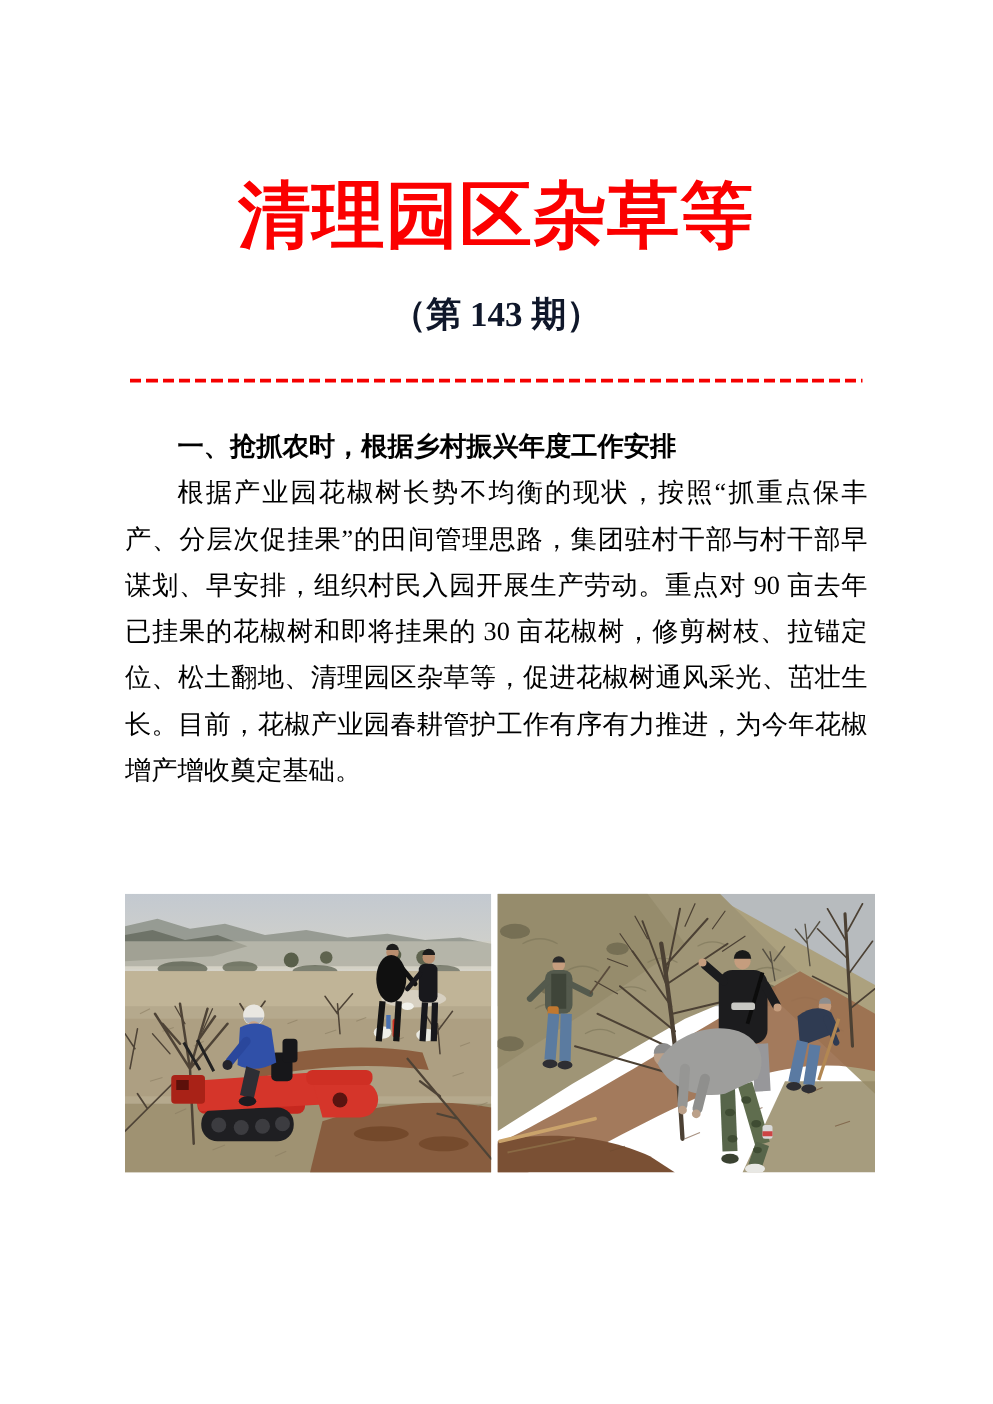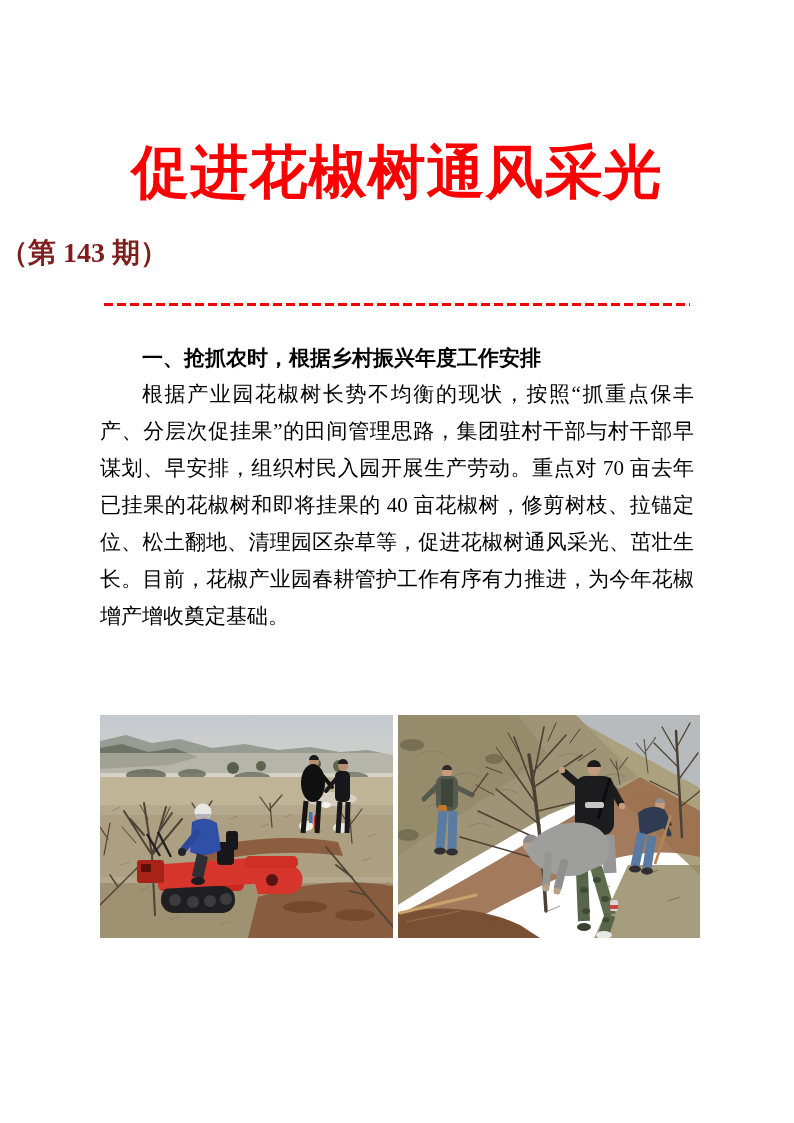--- a/index.html
+++ b/index.html
@@ -23,24 +23,25 @@
     font-weight: bold;
     letter-spacing: 1px;
     color: #fb0000;
     line-height: 74px;
     white-space: nowrap;
   }
   .doc-issue {
     position: absolute;
     top: 236px; left: 0;
     width: 100%;
+    text-align: center;
     font-family: "Liberation Serif", "DejaVu Serif", serif;
     font-size: 28px;
     font-weight: bold;
-    color: #7f1d1d;
+    color: #0f172a;
     line-height: 34px;
   }
   .dashed-rule {
     position: absolute;
     top: 303px; left: 104px;
     width: 586px; height: 3px;
     background: repeating-linear-gradient(
       to right,
       #f50000 0px, #f50000 9px,
       transparent 9px, transparent 13px
@@ -74,29 +75,29 @@
     gap: 5px;
   }
   .photo { display: block; }
   .photo svg { display: block; }
 </style>
 </head>
 <body>
 
 <div class="page">
 
-  <h1 class="doc-title">促进花椒树通风采光</h1>
+  <h1 class="doc-title">清理园区杂草等</h1>
 
   <div class="doc-issue">（第 143 期）</div>
 
   <div class="dashed-rule"></div>
 
   <div class="content">
     <h2>一、抢抓农时，根据乡村振兴年度工作安排</h2>
-    <p>根据产业园花椒树长势不均衡的现状，按照“抓重点保丰产、分层次促挂果”的田间管理思路，集团驻村干部与村干部早谋划、早安排，组织村民入园开展生产劳动。重点对 70 亩去年已挂果的花椒树和即将挂果的 40 亩花椒树，修剪树枝、拉锚定位、松土翻地、清理园区杂草等，促进花椒树通风采光、茁壮生长。目前，花椒产业园春耕管护工作有序有力推进，为今年花椒增产增收奠定基础。</p>
+    <p>根据产业园花椒树长势不均衡的现状，按照“抓重点保丰产、分层次促挂果”的田间管理思路，集团驻村干部与村干部早谋划、早安排，组织村民入园开展生产劳动。重点对 90 亩去年已挂果的花椒树和即将挂果的 30 亩花椒树，修剪树枝、拉锚定位、松土翻地、清理园区杂草等，促进花椒树通风采光、茁壮生长。目前，花椒产业园春耕管护工作有序有力推进，为今年花椒增产增收奠定基础。</p>
   </div>
 
   <div class="photo-row">
 
     <figure class="photo">
       <svg width="293" height="223" viewBox="0 0 293 223" xmlns="http://www.w3.org/2000/svg">
         <defs>
           <linearGradient id="skyL" x1="0" y1="0" x2="0" y2="1">
             <stop offset="0" stop-color="#c3c9d0"></stop>
             <stop offset="1" stop-color="#d9d5c7"></stop>

